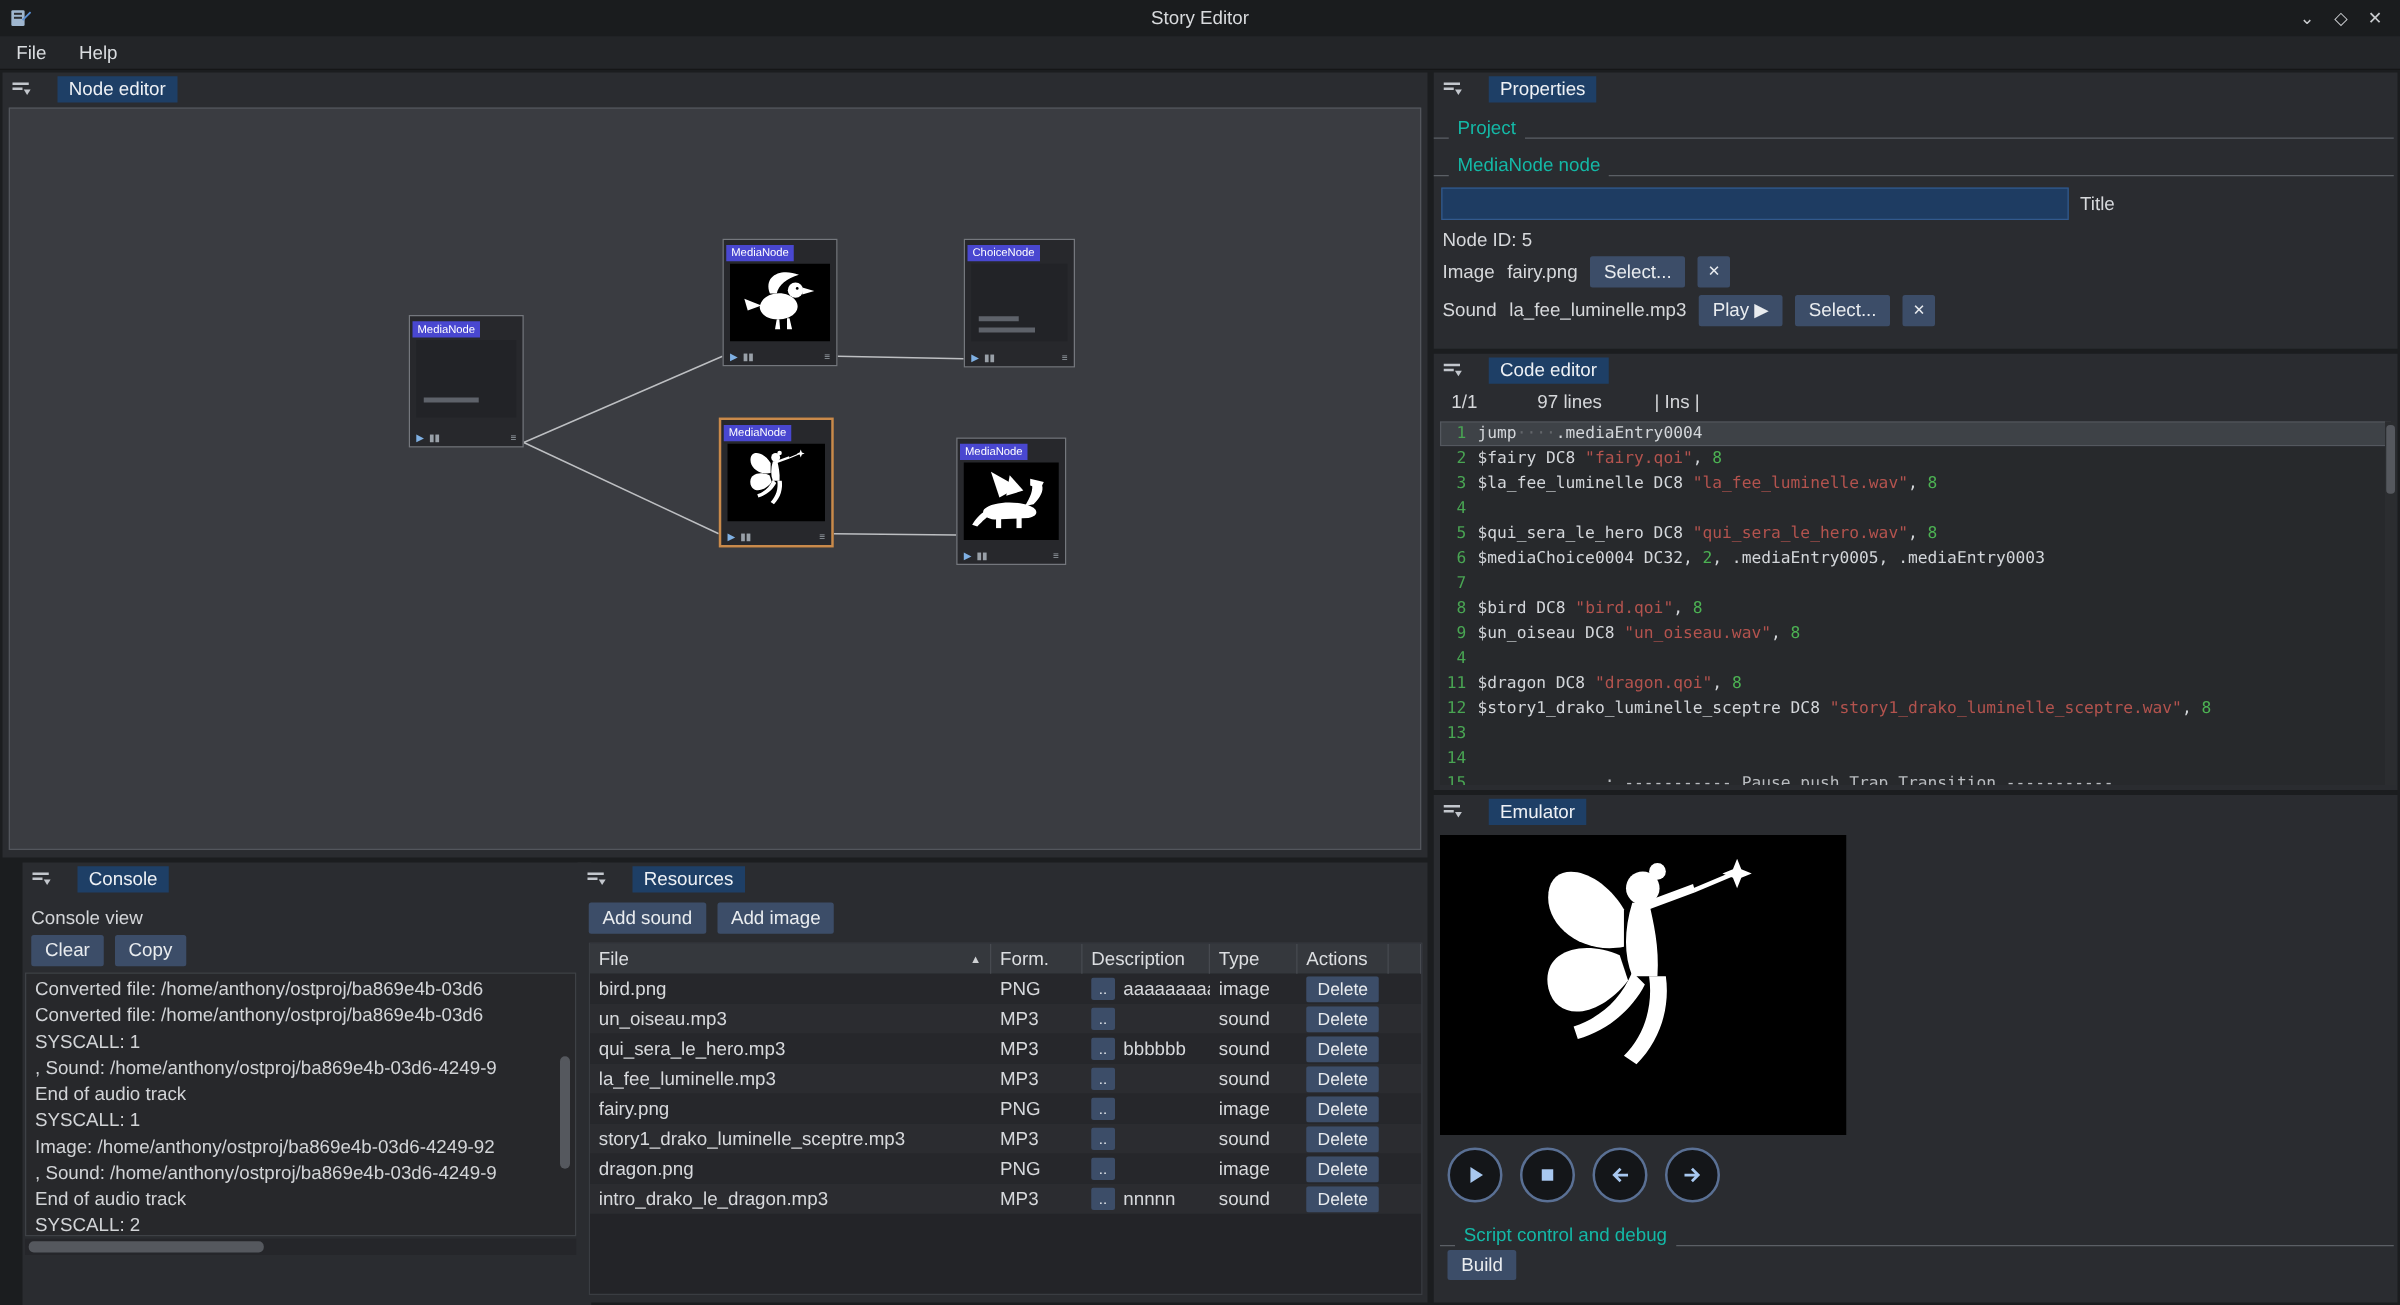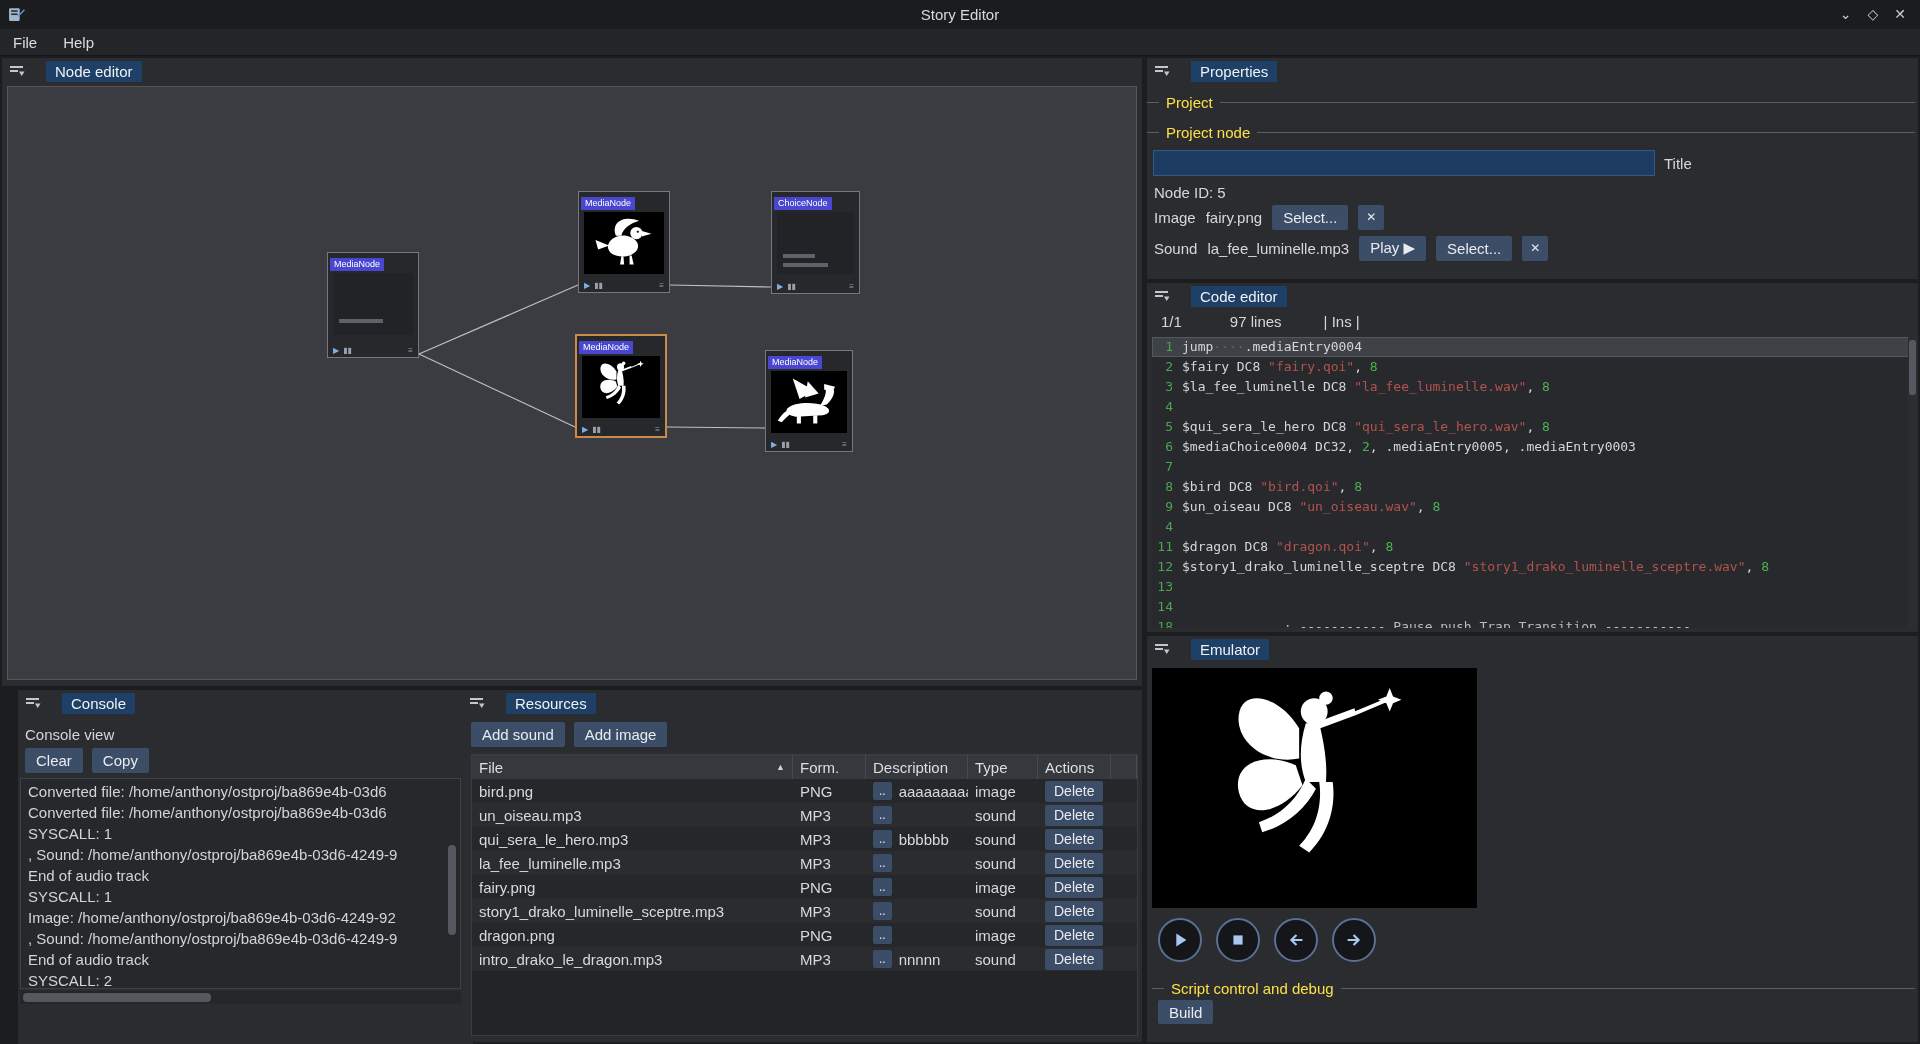--- a/index.html
+++ b/index.html
@@ -65,21 +65,21 @@
   .res-hrow{background:#35383d;color:#dcdee1;}
   .res-hrow .hcell{padding:0 7px;border-right:1px solid #474a50;height:100%;display:flex;align-items:center;gap:6px;}
   .sort-icon{margin-left:auto;font-size:9px;color:#cfd1d4;}
   .res-row{background:#26272b;color:#d7d9dc;}
   .res-row.alt{background:#2b2c30;}
   .res-cell{padding:0 7px;white-space:nowrap;overflow:hidden;display:flex;align-items:center;gap:7px;}
   .dots-btn{height:18px;padding:0 6px;font-size:12px;line-height:16px;}
   .del-btn{height:21px;padding:0 9px;font-size:14px;}
 
   
-  .sep-row{position:absolute;left:0;right:3px;display:flex;align-items:center;gap:7px;color:#fde047;}
+  .sep-row{position:absolute;left:0;right:3px;display:flex;align-items:flex-end;gap:7px;color:#14b8a6;}
   .sep-row::before{content:"";width:12px;height:1px;background:#5b5f65;}
   .sep-row .sep-line{flex:1;height:1px;background:#5b5f65;}
   #prop-sep-project{top:36px;}
   #prop-sep-selected{top:66px;}
   #title-row{position:absolute;left:6px;top:92px;display:flex;align-items:center;gap:9px;}
   #title-input{width:502px;height:26px;background:#1e3c62;border:1px solid #32598c;color:#e8ebee;padding:0 6px;font-size:15px;}
   #node-id-label{position:absolute;left:7px;top:126px;}
   .prop-row{position:absolute;left:7px;display:flex;align-items:center;gap:10px;height:26px;}
   #image-row{top:146px;}
   #sound-row{top:177px;}
@@ -391,21 +391,21 @@
         <rect x="1" y="7" width="8" height="2"></rect>
         <path d="M10 8.5 L15.5 8.5 L12.7 13 Z"></path>
       </svg>
     <span class="chip">Properties</span>
   </div>
   <div class="sep-row" id="prop-sep-project">
       <span>Project</span>
       <span class="sep-line"></span>
     </div>
   <div class="sep-row" id="prop-sep-selected">
-      <span>Project node</span>
+      <span>MediaNode node</span>
       <span class="sep-line"></span>
     </div>
   <div id="title-row">
     <input id="title-input" value="" style="">
     <span>Title</span>
   </div>
   <div id="node-id-label">Node ID: 5</div>
   <div class="prop-row" id="image-row">
     <span>Image</span>
     <span>fairy.png</span>
@@ -444,21 +444,21 @@
         <div class="code-line"><span class="gut">5</span><span><span class="c-p">$qui_sera_le_hero DC8 </span><span class="c-s">"qui_sera_le_hero.wav"</span><span class="c-p">, </span><span class="c-n">8</span></span></div>
         <div class="code-line"><span class="gut">6</span><span><span class="c-p">$mediaChoice0004 DC32, </span><span class="c-n">2</span><span class="c-p">, .mediaEntry0005, .mediaEntry0003</span></span></div>
         <div class="code-line"><span class="gut">7</span><span></span></div>
         <div class="code-line"><span class="gut">8</span><span><span class="c-p">$bird DC8 </span><span class="c-s">"bird.qoi"</span><span class="c-p">, </span><span class="c-n">8</span></span></div>
         <div class="code-line"><span class="gut">9</span><span><span class="c-p">$un_oiseau DC8 </span><span class="c-s">"un_oiseau.wav"</span><span class="c-p">, </span><span class="c-n">8</span></span></div>
         <div class="code-line"><span class="gut">4</span><span></span></div>
         <div class="code-line"><span class="gut">11</span><span><span class="c-p">$dragon DC8 </span><span class="c-s">"dragon.qoi"</span><span class="c-p">, </span><span class="c-n">8</span></span></div>
         <div class="code-line"><span class="gut">12</span><span><span class="c-p">$story1_drako_luminelle_sceptre DC8 </span><span class="c-s">"story1_drako_luminelle_sceptre.wav"</span><span class="c-p">, </span><span class="c-n">8</span></span></div>
         <div class="code-line"><span class="gut">13</span><span></span></div>
         <div class="code-line"><span class="gut">14</span><span></span></div>
-        <div class="code-line"><span class="gut">18</span><span><span class="c-d">             ; ----------- Pause push Trap Transition -----------</span></span></div>
+        <div class="code-line"><span class="gut">15</span><span><span class="c-d">             ; ----------- Pause push Trap Transition -----------</span></span></div>
       </div>
   </div>
   <div class="code-vscroll">
     <div class="code-vthumb"></div>
   </div>
 </div>
 
 <div class="panel" id="emulator-panel">
   <div class="phead">
     <svg width="16" height="16" viewBox="0 0 16 16" fill="#c3c7cd">

